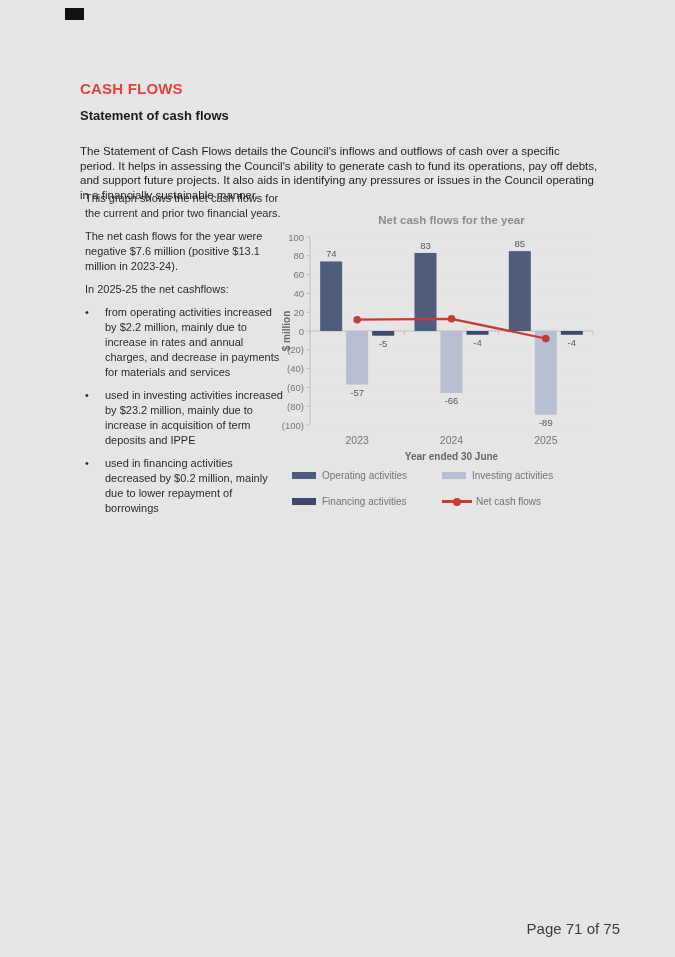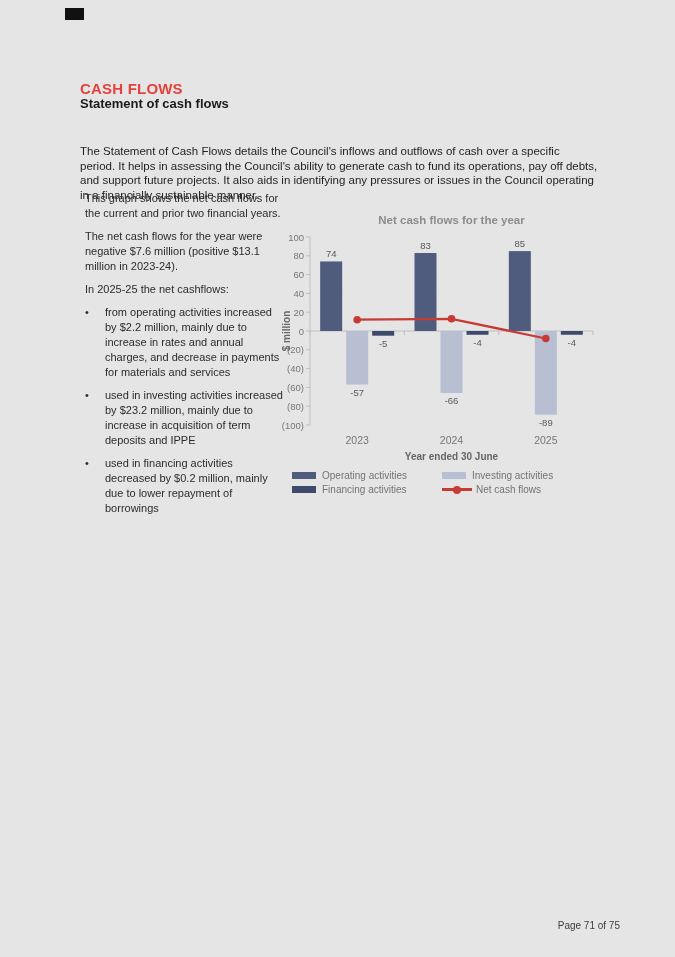--- a/index.html
+++ b/index.html
@@ -2,46 +2,46 @@
 <html><head>
 <meta charset="utf-8">
 <style>
   * { margin:0; padding:0; box-sizing:border-box; }
   body { background:#ffffff; font-family:"Liberation Sans", sans-serif; }
   .page { position:relative; width:675px; height:957px; background:#e5e5e5; overflow:hidden; }
 
   .black-mark { position:absolute; left:65px; top:8px; width:19px; height:12px; background:#111111; }
 
   .h1 { position:absolute; left:80px; top:80px; font-size:15px; font-weight:bold; letter-spacing:0.2px; }
-  .h2 { position:absolute; left:80px; top:96px; font-size:13px; font-weight:bold; color:#1a1a1a; }
+  .h2 { position:absolute; left:80px; top:108px; font-size:13px; font-weight:bold; color:#1a1a1a; }
   .intro { position:absolute; left:80px; top:144px; width:518px; font-size:11.5px; line-height:14.5px; color:#1f1f1f; }
 
   .sidebar { position:absolute; left:85px; top:191px; width:200px; font-size:11px; line-height:15px; color:#2b2b2b; }
   .sidebar p { margin-bottom:8px; }
   .bullet { display:flex; margin-bottom:8px; }
   .bullet .dot { width:20px; flex:0 0 20px; }
 
   .chart-block { position:absolute; left:280px; top:208px; width:336px; }
   .c-title  { font-size:11.5px; font-weight:bold; fill:#8c8c8c; }
   .tick     { font-size:9.5px;  fill:#767676; }
   .xlab     { font-size:10.5px; fill:#767676; }
   .ax-title { font-size:10px;   font-weight:bold; fill:#666666; }
   .dlabel   { font-size:9.5px;  fill:#595959; }
   .grid     { stroke:#e4e4e7; stroke-width:1; }
   .axis     { stroke:#bfbfbf; stroke-width:1; }
   svg text  { font-family:"Liberation Sans", sans-serif; }
 
-  .legend { margin:2px 0 0 12px; display:grid; grid-template-columns:150px 1fr; row-gap:3px;
+  .legend { margin:2px 0 0 12px; display:grid; grid-template-columns:150px 1fr; row-gap:15px;
             font-size:10px; color:#737373; }
   .legend-item { display:flex; align-items:center; }
   .swatch { width:24px; height:7px; margin-right:6px; flex:0 0 24px; }
   .net-line { position:relative; width:30px; height:2.5px; margin-right:4px; flex:0 0 30px; }
   .net-dot { position:absolute; left:11px; top:-2.75px; width:8px; height:8px; border-radius:50%; }
 
-  .footer { position:absolute; right:55px; top:920px; font-size:10px; color:#3d3d3d; }
+  .footer { position:absolute; right:55px; top:920px; font-size:15px; color:#3d3d3d; }
 </style>
 </head>
 <body>
 
 <div class="page">
 
   <div class="black-mark"></div>
 
   <div class="h1" style="color: rgb(229, 66, 61);">CASH FLOWS</div>
   <div class="h2">Statement of cash flows</div>

